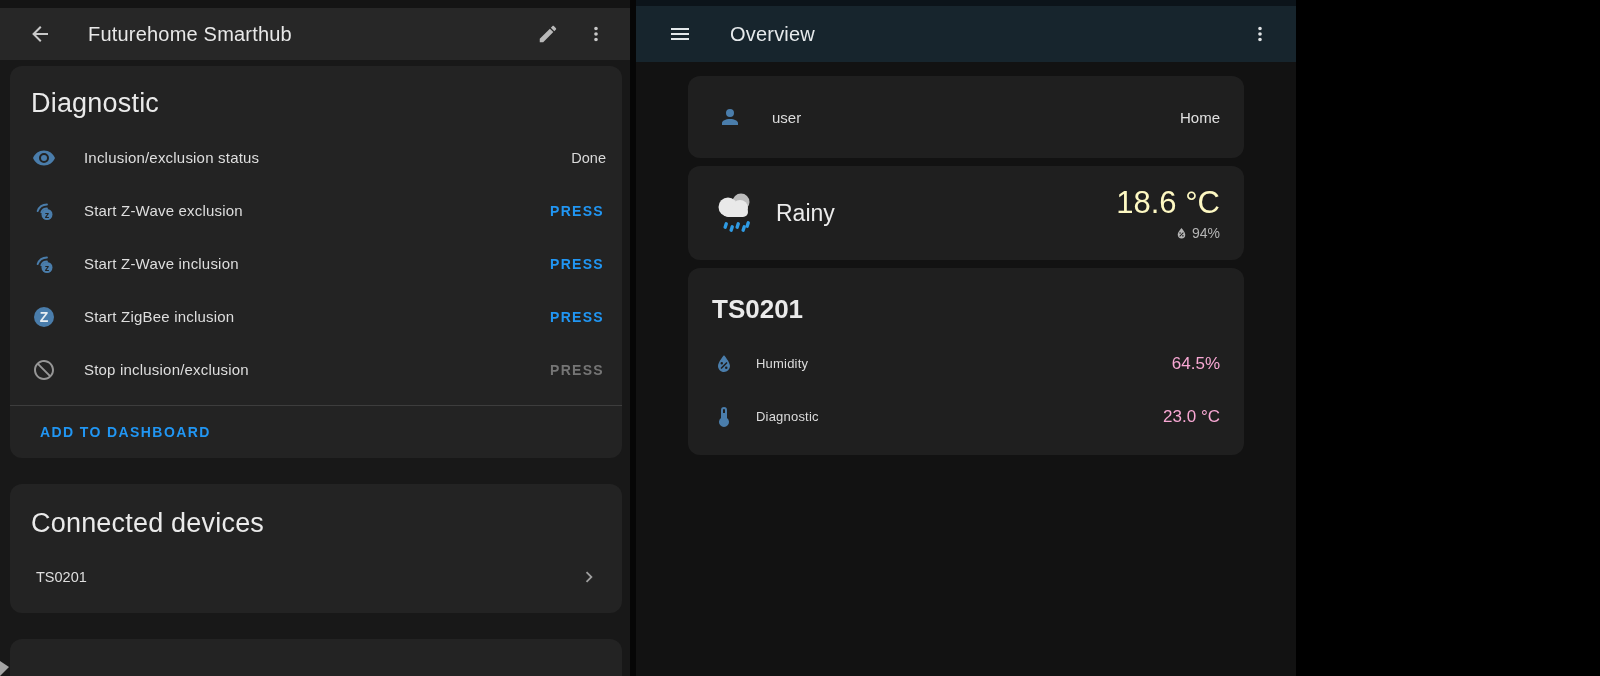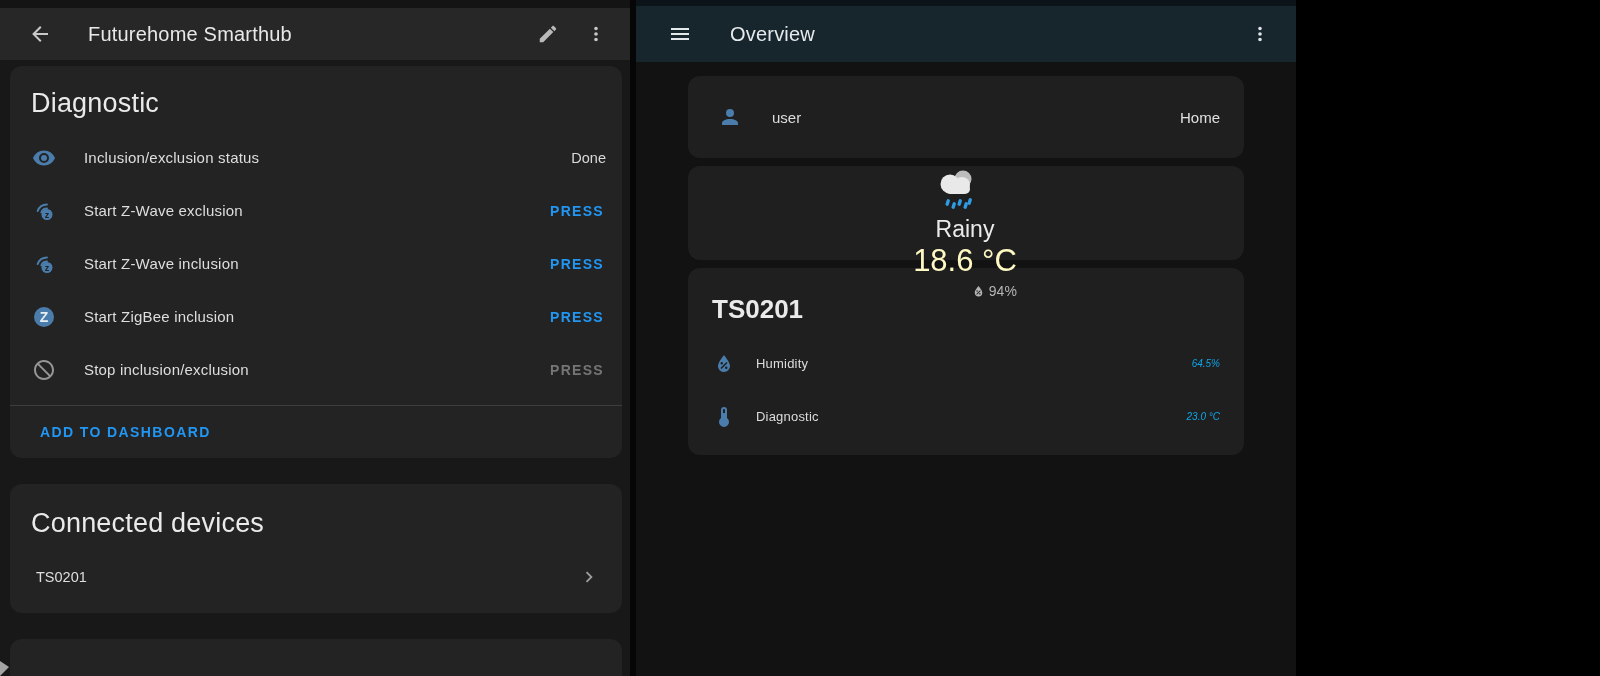--- a/index.html
+++ b/index.html
@@ -52,34 +52,34 @@
   .statusbar-right{height:6px;background:#0c141a;flex:0 0 6px;}
   .right-appbar{height:56px;background:var(--right-header-bg);padding:0 16px 0 24px;flex:0 0 56px;color:#e3e8ea;}
   .right-appbar .appbar-title{margin-left:30px;color:#e6eaec;}
   .right-content{flex:1;padding-top:14px;overflow:hidden;}
   .rcol{width:556px;margin:0 auto;}
   .rcard{background:var(--right-card-bg);border-radius:12px;margin-bottom:8px;}
   .user-card{height:82px;display:flex;align-items:center;padding:0 24px 0 30px;cursor:pointer;}
   .user-card .icon{width:24px;height:24px;display:flex;color:var(--icon-blue);}
   .user-name{font-size:15px;color:#dcdcdc;margin-left:30px;}
   .user-value{margin-left:auto;font-size:15px;color:#e0e0e0;}
-  .weather-card{height:94px;display:flex;align-items:center;padding:0 24px 0 22px;cursor:pointer;flex-direction:column;}
+  .weather-card{height:94px;display:flex;align-items:center;padding:0 24px 0 22px;cursor:pointer;}
   .weather-icon{width:50px;height:48px;flex:0 0 50px;margin-right:16px;}
   .weather-main{flex:1;}
   .weather-cond{font-size:23px;color:#ebebeb;font-weight:400;}
   .weather-sub{font-size:14.5px;color:#9c9c9c;margin-top:3px;}
   .weather-right{text-align:right;}
   .weather-temp{font-size:31px;color:#fef9c3;font-weight:400;white-space:nowrap;}
   .weather-hum{margin-top:4px;display:flex;align-items:center;justify-content:flex-end;color:#b5b5b5;font-size:14px;gap:3px;}
   .sensor-card{padding:16px 0 12px;}
   .sensor-card h2{font-size:26px;padding:10px 24px 12px;color:#eaeaea;}
   .rrow{height:53px;display:flex;align-items:center;padding:0 24px;}
   .rrow .icon{width:24px;height:24px;flex:0 0 24px;display:flex;color:var(--icon-blue);}
   .rrow .row-label{margin-left:20px;color:#dcdcdc;font-size:13px;}
-  .rrow .row-value{margin-left:auto;font-size:10px;color:#0ea5e9;font-style:italic;}
+  .rrow .row-value{margin-left:auto;font-size:17px;color:#f9a8d4;}
 
   .cursor-artifact{position:absolute;left:0;top:661px;width:0;height:0;
     border-left:9px solid #bdbdbd;border-top:6px solid transparent;border-bottom:9px solid transparent;opacity:.85;}
   .steel{color:var(--icon-blue);}
   .gray-ic{color:#969696;}
 </style>
 </head>
 <body>
 
 <div class="screen">

